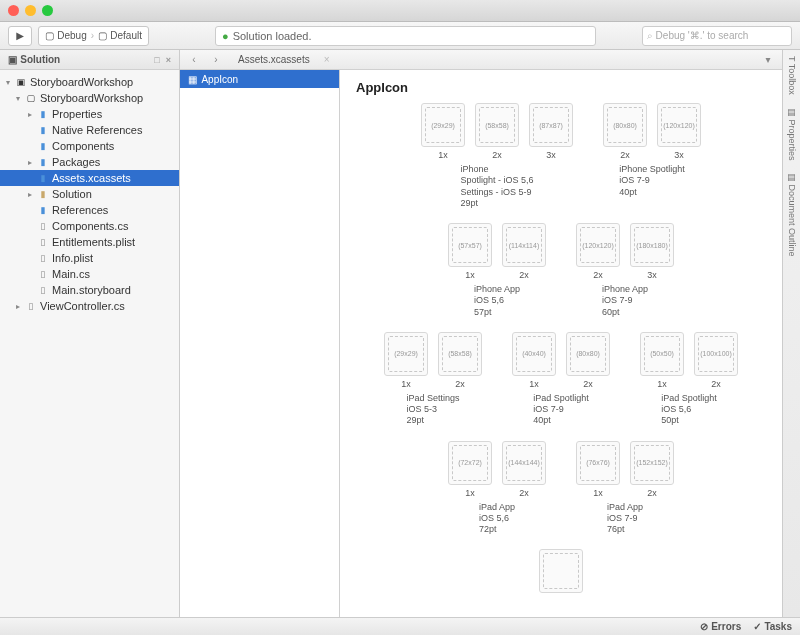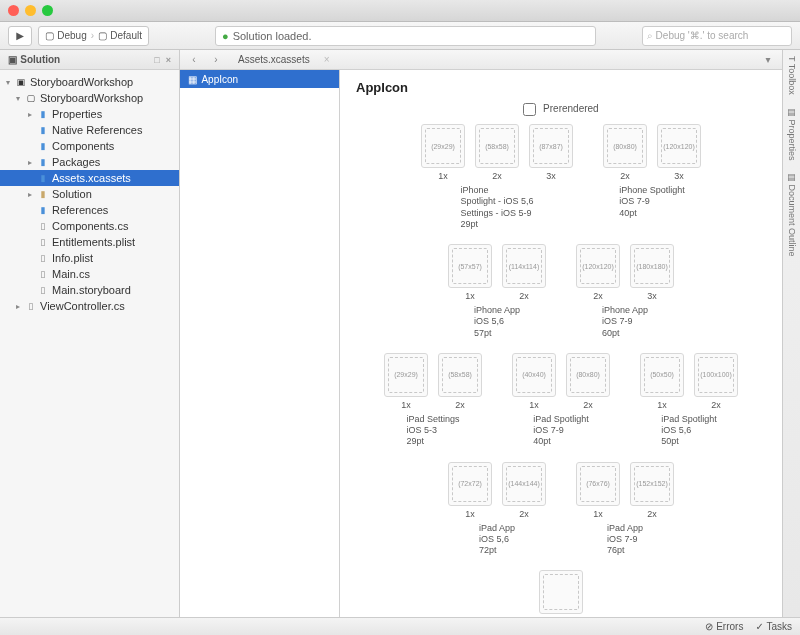--- a/index.html
+++ b/index.html
@@ -51,21 +51,21 @@
 .slots { display:flex; gap:6px; }
 .slot { display:flex; flex-direction:column; align-items:center; width:48px;}
 .well { width:44px; height:44px; border:1px solid #d8d8d8; border-radius:3px; background:#fafafa; display:flex; align-items:center; justify-content:center; }
 .dash { width:36px; height:36px; border:1px dashed #c8c8c8; border-radius:2px; display:flex; align-items:center; justify-content:center; color:#999; font-size:7px;}
 .scale { font-size:9px; color:#555; margin-top:3px;}
 .glabel { font-size:9px; color:#555; line-height:1.25; margin-top:4px; white-space:pre-line;}
 
 .rsb { width:18px; background:linear-gradient(#f2f2f2,#e8e8e8); border-left:1px solid #ccc; display:flex; flex-direction:column; align-items:center; padding-top:6px; gap:12px;}
 .rsb .rt{ writing-mode:vertical-rl; font-size:9px; color:#777; }
 
-.btm { height:18px; border-top:1px solid #ccc; background:linear-gradient(#f4f4f4,#e6e6e6); display:flex; align-items:center; justify-content:flex-end; padding:0 8px; gap:12px; font-size:10px; color:#555;}
+.btm { height:18px; border-top:1px solid #ccc; background:linear-gradient(#f4f4f4,#e6e6e6); display:flex; align-items:center; justify-content:flex-end; padding:0 8px; gap:12px; font-size:10px; color:#555;font-weight:bold;}
 .btm .bi{font-size:10px;}
 </style>
 </head>
 <body>
 
 <div class="titlebar">
   <div class="traffic">
     <div class="tdot tred"></div>
     <div class="tdot tyel"></div>
     <div class="tdot tgrn"></div>
@@ -192,24 +192,20 @@
     <div style="flex:1; display:flex; overflow:hidden;">
       <div class="assetlist">
         <div class="assetitem">
           <span>▦</span>
           <span>AppIcon</span>
         </div>
       </div>
       <div class="canvaswrap">
         <div class="canvas">
           <div class="ctitle">AppIcon</div>
-          <div class="prer">
-            <input type="checkbox" style="">
-            <span>Prerendered</span>
-          </div>
           <div id="rows">
               <div class="row">
                 <div class="group">
                   <div class="slots">
                     <div class="slot">
                       <div class="well">
                         <div class="dash">(29x29)</div>
                       </div>
                       <div class="scale">1x</div>
                     </div>

